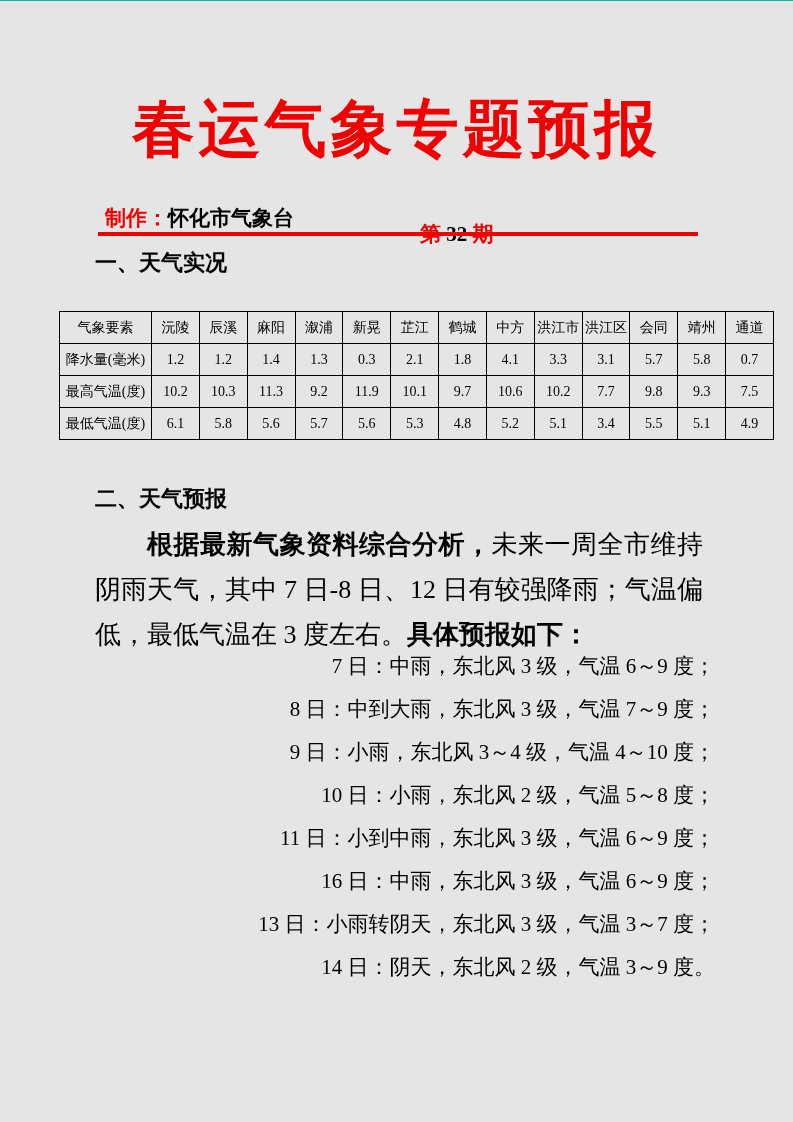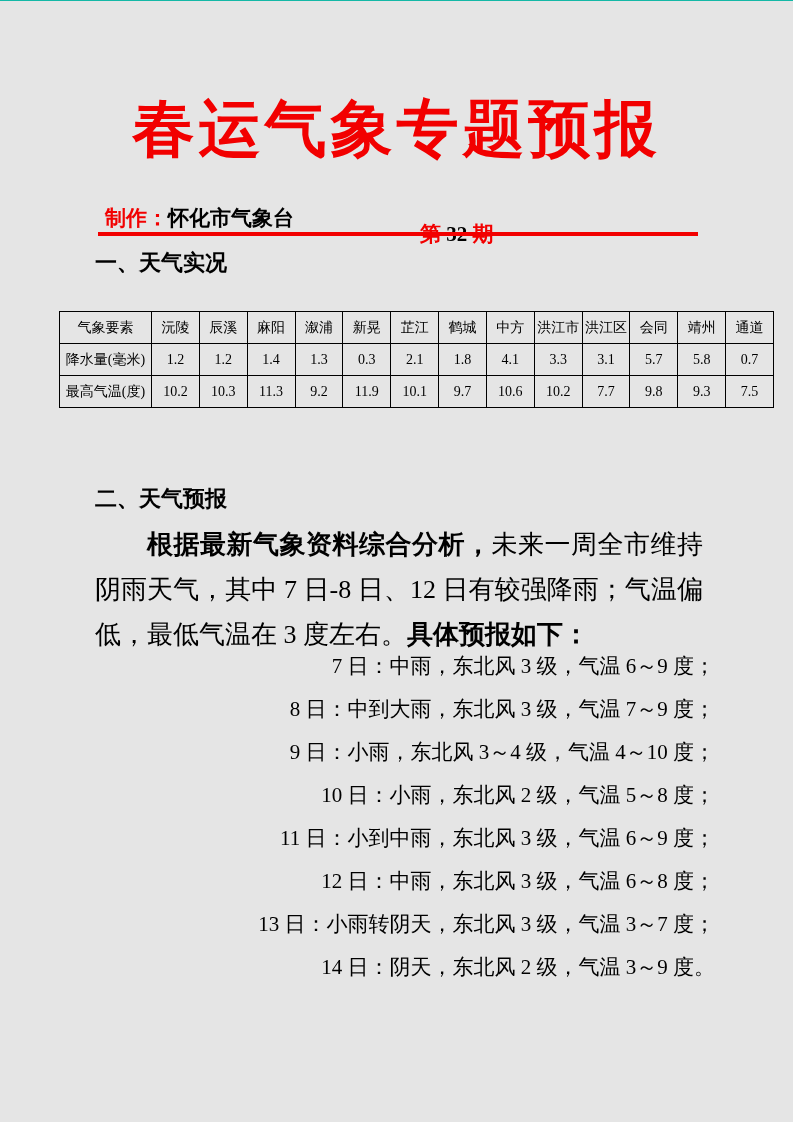--- a/index.html
+++ b/index.html
@@ -122,31 +122,47 @@
         <td>11.9</td>
         <td>10.1</td>
         <td>9.7</td>
         <td>10.6</td>
         <td>10.2</td>
         <td>7.7</td>
         <td>9.8</td>
         <td>9.3</td>
         <td>7.5</td>
       </tr>
+      <tr>
+        <td>最低气温(度)</td>
+        <td>6.1</td>
+        <td>5.8</td>
+        <td>5.6</td>
+        <td>5.7</td>
+        <td>5.6</td>
+        <td>5.3</td>
+        <td>4.8</td>
+        <td>5.2</td>
+        <td>5.1</td>
+        <td>3.4</td>
+        <td>5.5</td>
+        <td>5.1</td>
+        <td>4.9</td>
+      </tr>
     </tbody>
   </table>
 
   <div class="sec-heading sec2-heading">二、天气预报</div>
 
   <p class="intro"><span class="b">根据最新气象资料综合分析，</span><span>未来一周全市维持阴雨天气，其中 7 日-8 日、12 日有较强降雨；气温偏低，最低气温在 3 度左右。</span><span class="b">具体预报如下：</span></p>
 
   <div class="forecast-list">
     <div class="forecast-line">7 日：中雨，东北风 3 级，气温 6～9 度；</div>
     <div class="forecast-line">8 日：中到大雨，东北风 3 级，气温 7～9 度；</div>
     <div class="forecast-line">9 日：小雨，东北风 3～4 级，气温 4～10 度；</div>
     <div class="forecast-line">10 日：小雨，东北风 2 级，气温 5～8 度；</div>
     <div class="forecast-line">11 日：小到中雨，东北风 3 级，气温 6～9 度；</div>
-    <div class="forecast-line">12 日：中雨，东北风 3 级，气温 6～8 度；</div>
+    <div class="forecast-line">16 日：中雨，东北风 3 级，气温 6～9 度；</div>
     <div class="forecast-line">13 日：小雨转阴天，东北风 3 级，气温 3～7 度；</div>
     <div class="forecast-line">14 日：阴天，东北风 2 级，气温 3～9 度。</div>
   </div>
 
 </div>
 
 </body></html>

